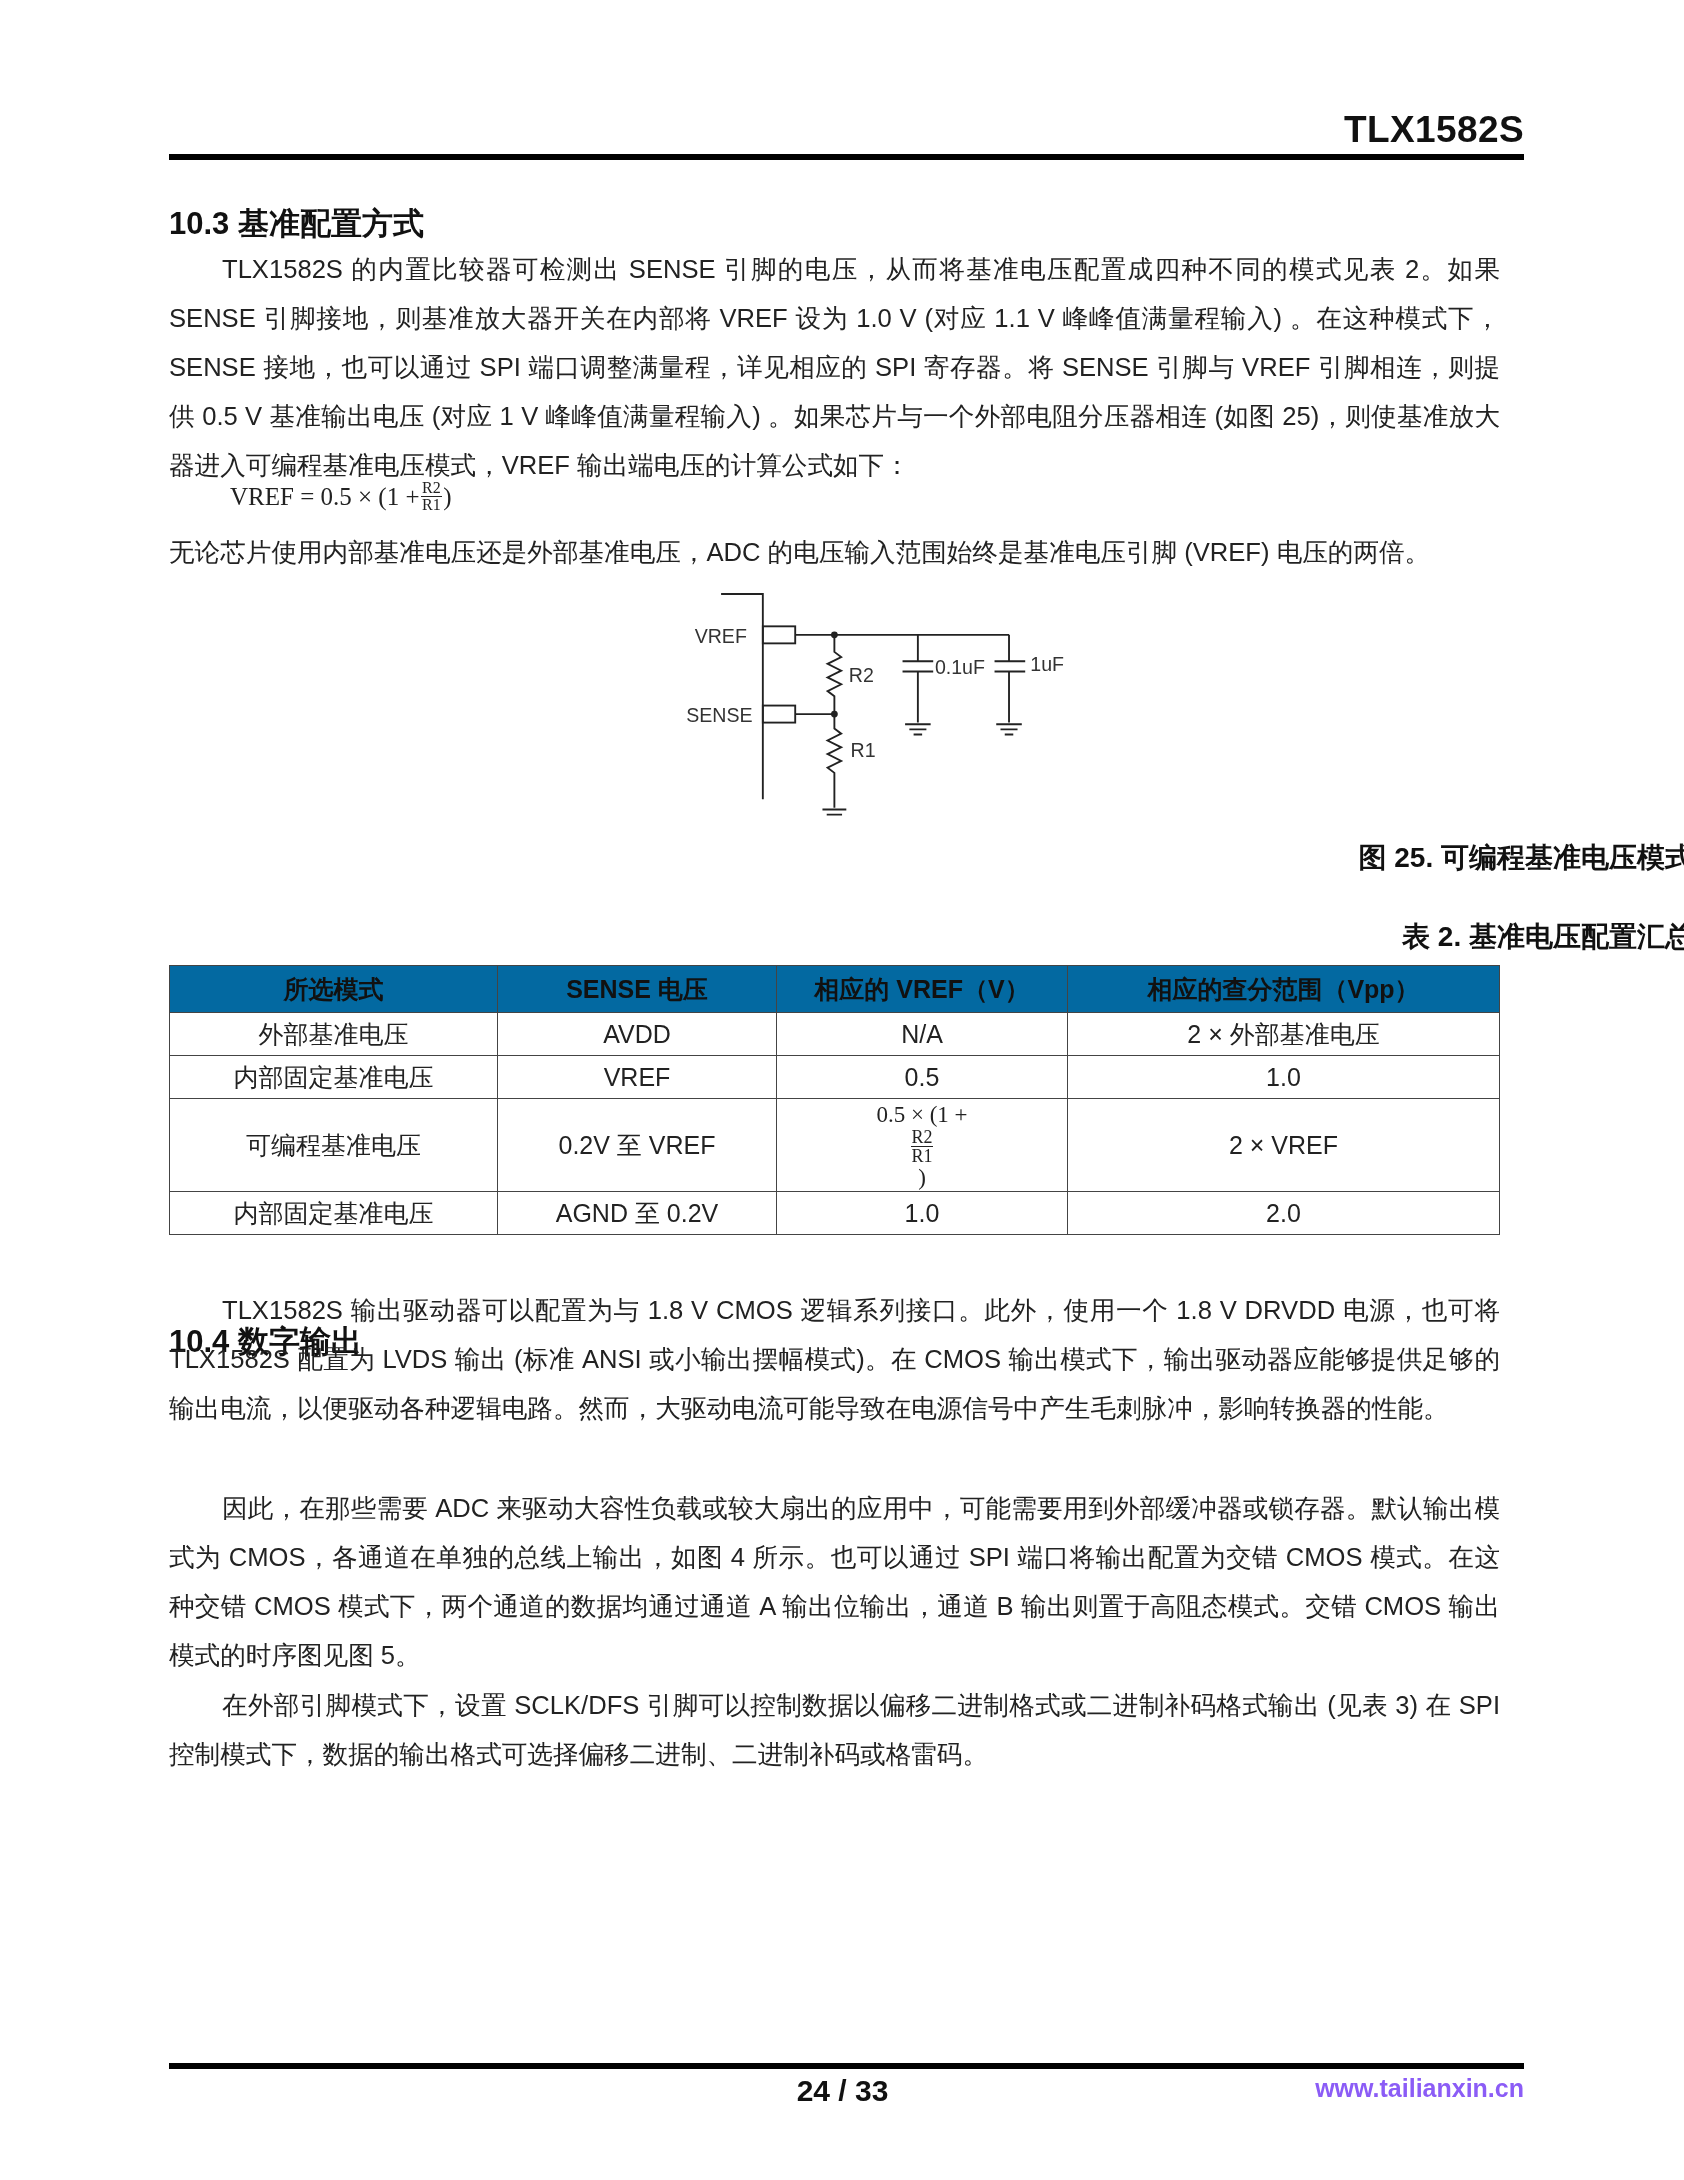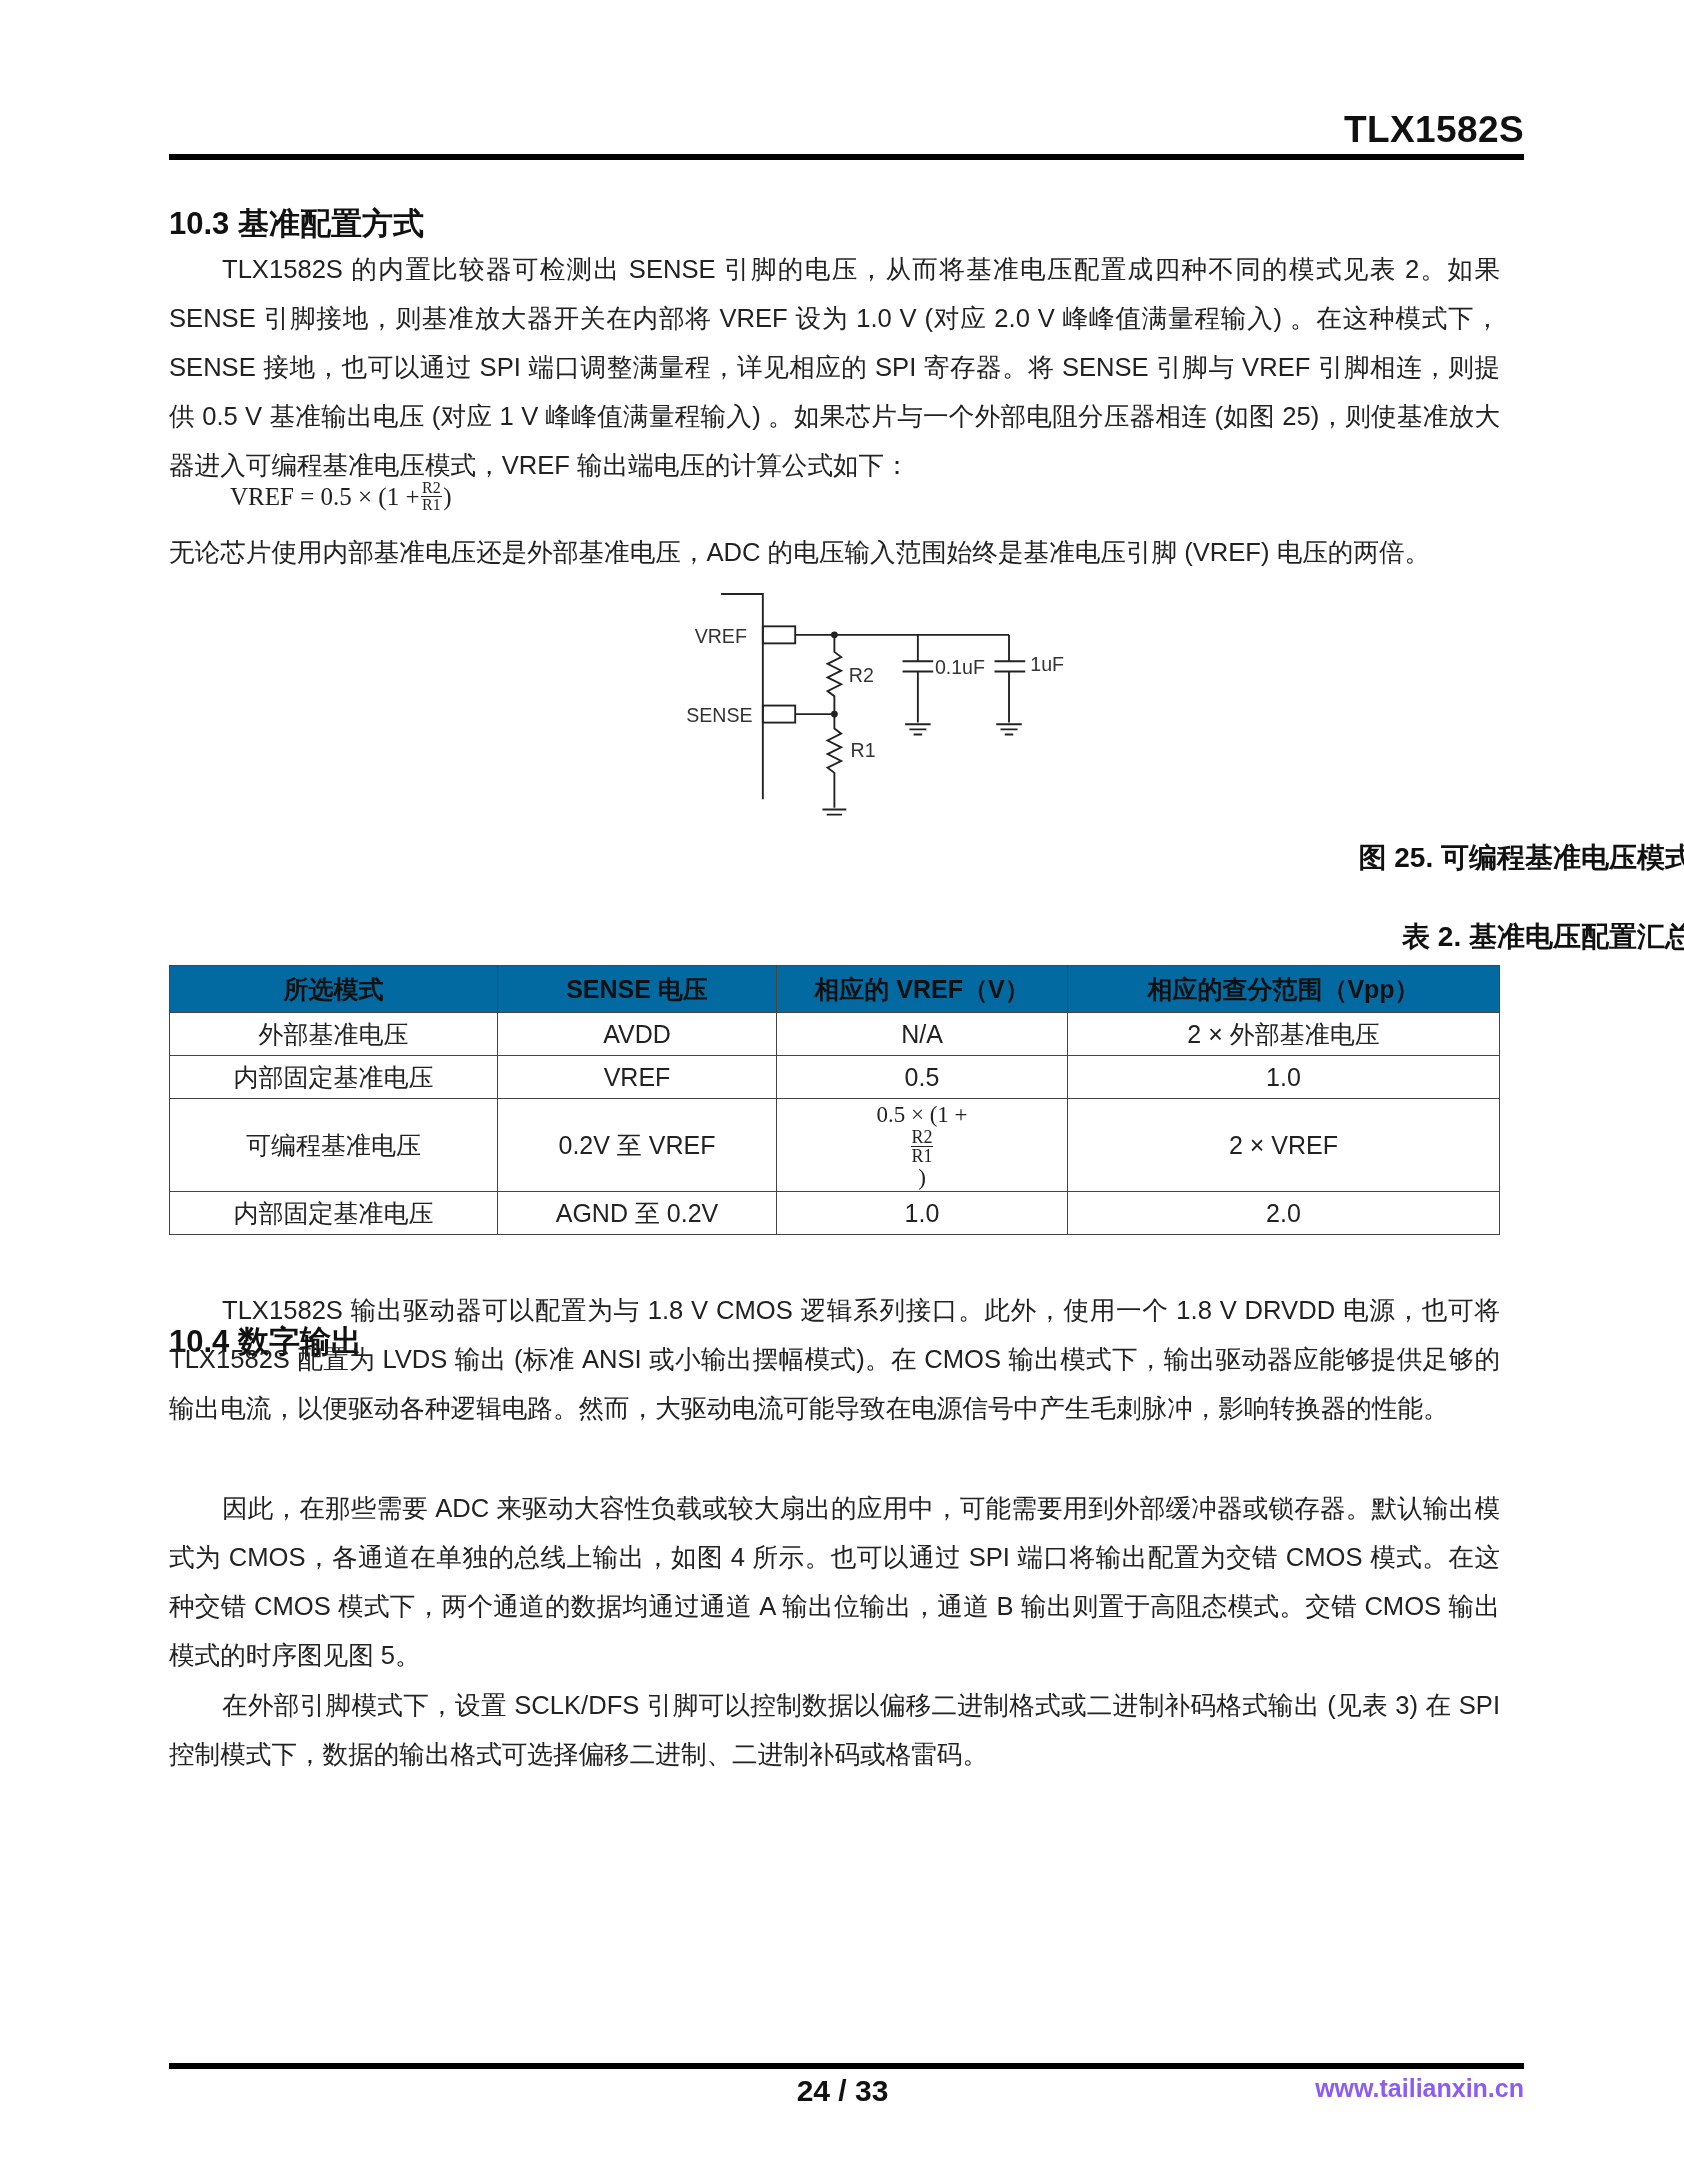--- a/index.html
+++ b/index.html
@@ -64,21 +64,21 @@
 </style>
 </head>
 <body>
 
 <div>
   <div class="header-title">TLX1582S</div>
   <div class="header-rule"></div>
 </div>
 
 <div class="section-title" style="top:203px;">10.3 基准配置方式</div>
-<div class="para" style="top:245px;">TLX1582S 的内置比较器可检测出 SENSE 引脚的电压，从而将基准电压配置成四种不同的模式见表 2。如果 SENSE 引脚接地，则基准放大器开关在内部将 VREF 设为 1.0 V (对应 2.0 V 峰峰值满量程输入) 。在这种模式下，SENSE 接地，也可以通过 SPI 端口调整满量程，详见相应的 SPI 寄存器。将 SENSE 引脚与 VREF 引脚相连，则提供 0.5 V 基准输出电压 (对应 1 V 峰峰值满量程输入) 。如果芯片与一个外部电阻分压器相连 (如图 25)，则使基准放大器进入可编程基准电压模式，VREF 输出端电压的计算公式如下：</div>
+<div class="para" style="top:245px;">TLX1582S 的内置比较器可检测出 SENSE 引脚的电压，从而将基准电压配置成四种不同的模式见表 2。如果 SENSE 引脚接地，则基准放大器开关在内部将 VREF 设为 1.0 V (对应 1.1 V 峰峰值满量程输入) 。在这种模式下，SENSE 接地，也可以通过 SPI 端口调整满量程，详见相应的 SPI 寄存器。将 SENSE 引脚与 VREF 引脚相连，则提供 0.5 V 基准输出电压 (对应 1 V 峰峰值满量程输入) 。如果芯片与一个外部电阻分压器相连 (如图 25)，则使基准放大器进入可编程基准电压模式，VREF 输出端电压的计算公式如下：</div>
 
 <div class="formula">
   <span>VREF = 0.5 × (1 + </span>
   <span class="frac">
     <span class="num">R2</span>
     <span>R1</span>
   </span>
   <span>)</span>
 </div>
 

